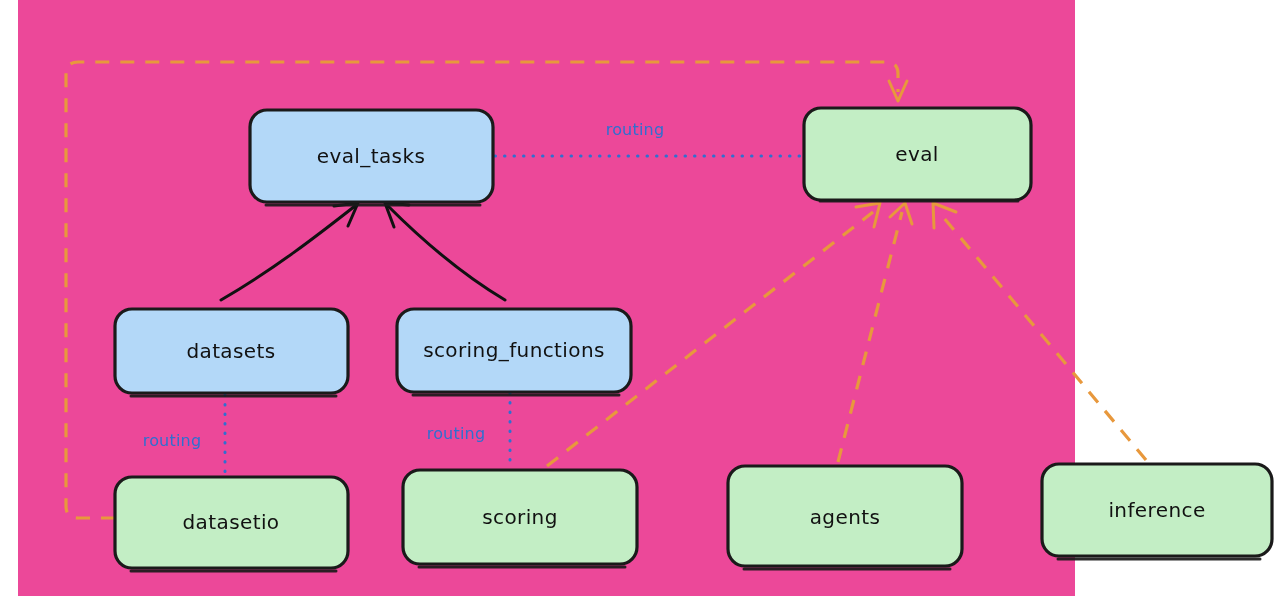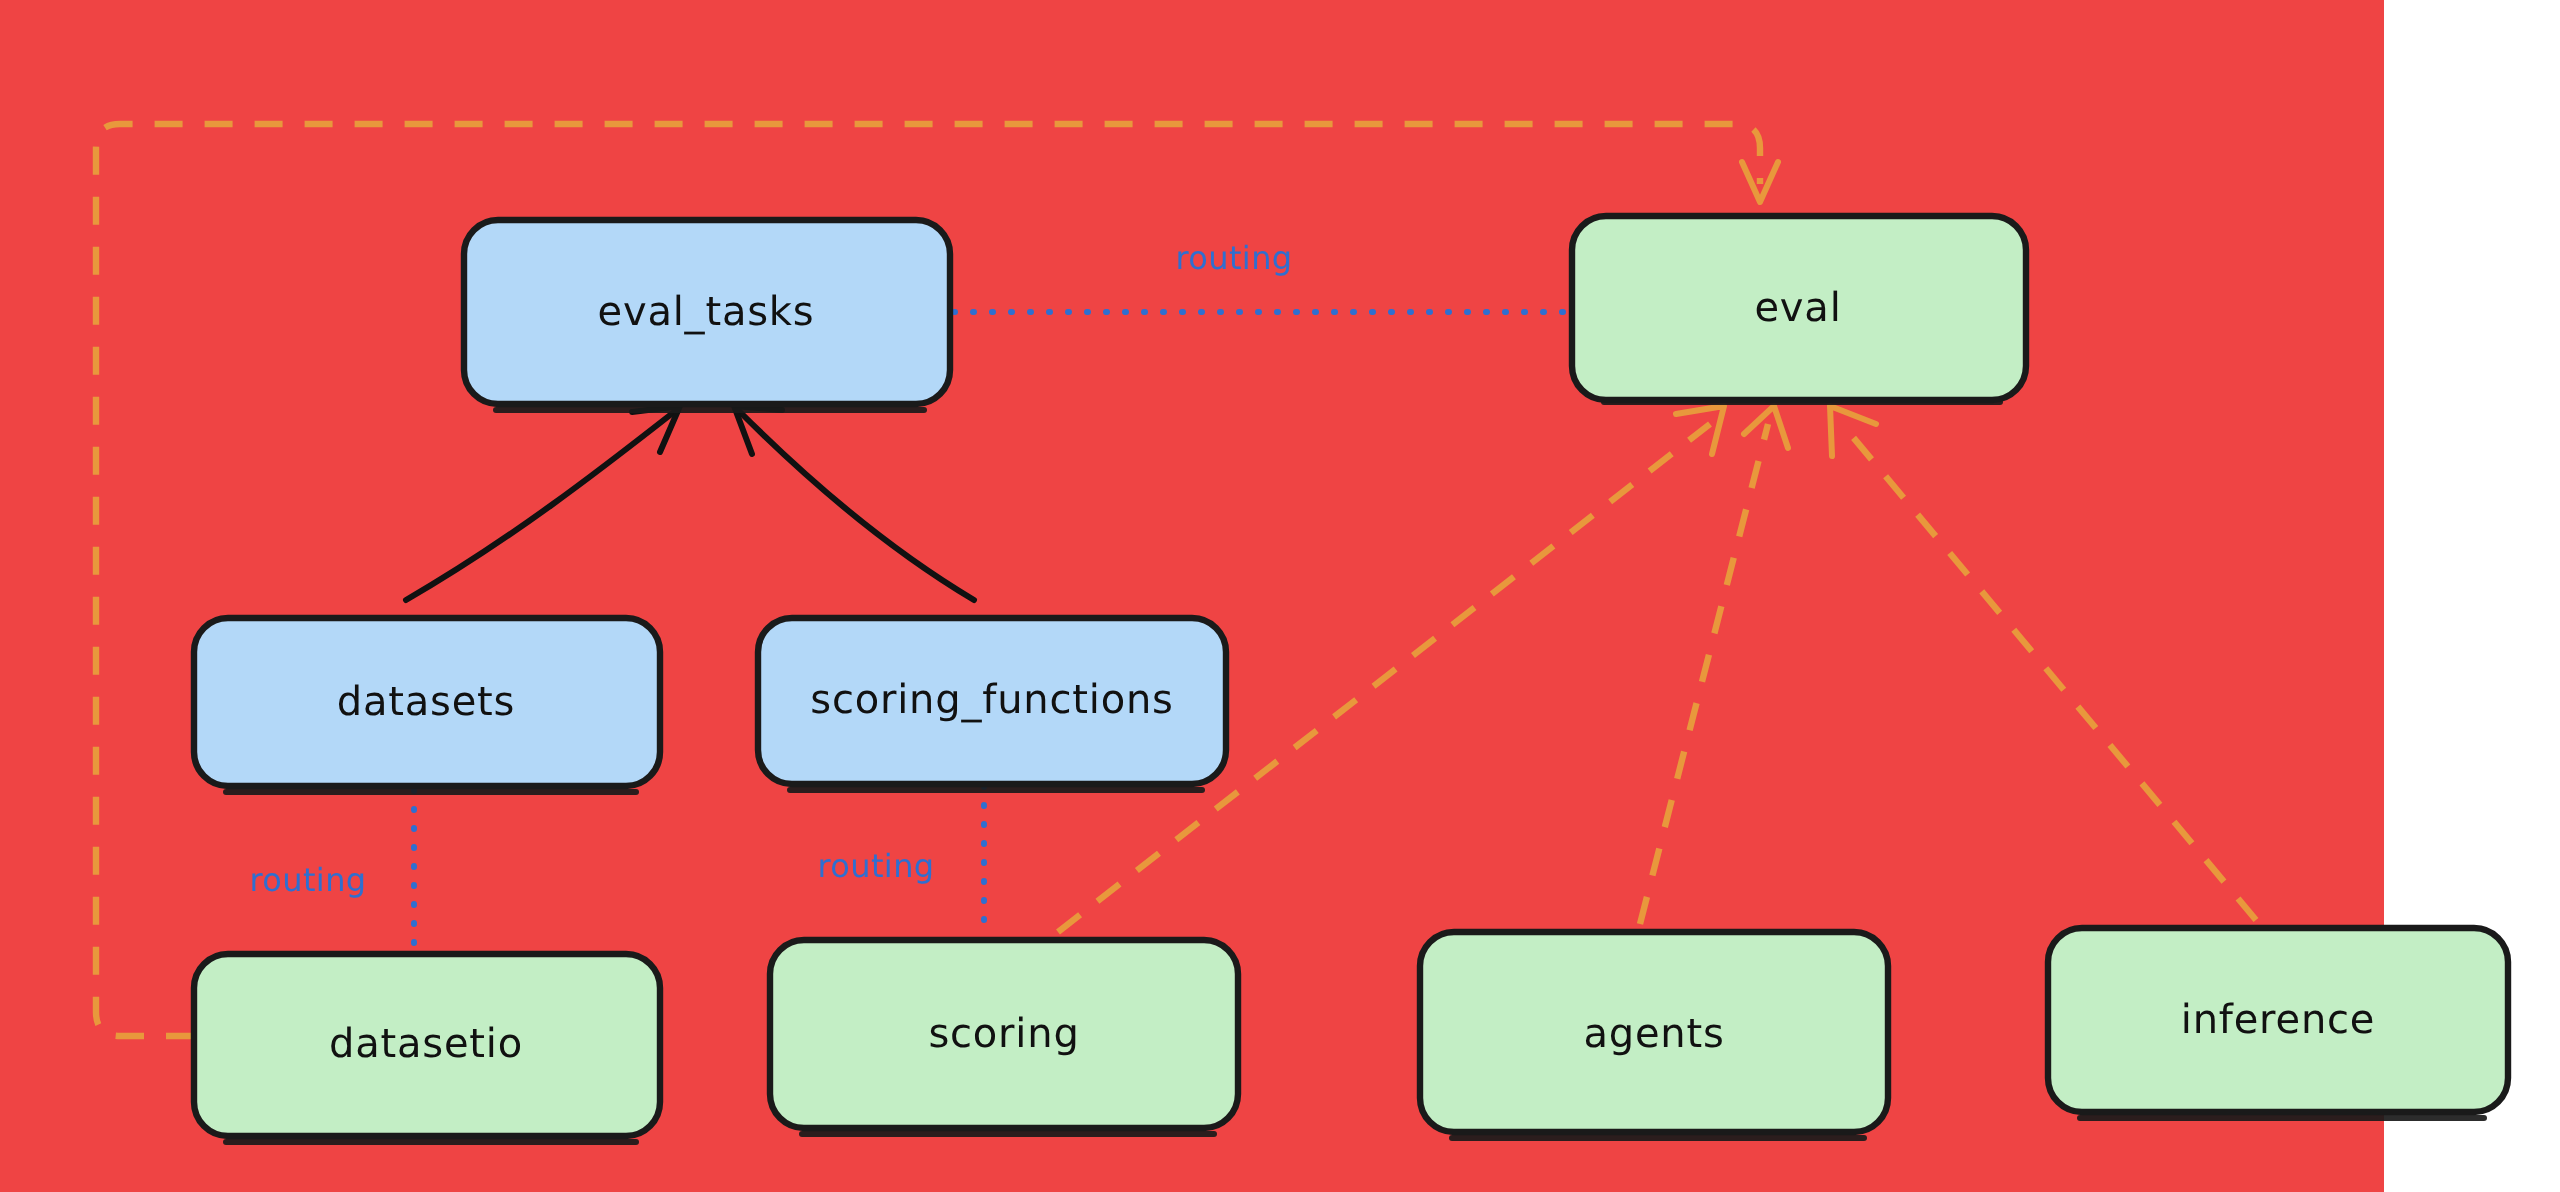--- a/index.html
+++ b/index.html
@@ -9,23 +9,24 @@
     background: #ffffff;
   }
   body {
     width: 1280px;
     height: 596px;
     overflow: hidden;
     font-family: "DejaVu Sans", sans-serif;
   }
   #diagram-root {
     position: relative;
-    width: 1192px;
+    width: 1057px;
     height: 596px;
-    background: #ef4444;
+    background: #ec4899;
+    margin-left: 18px;
   }
   svg#diagram-svg {
     display: block;
     width: 1280px;
     height: 596px;
   }
   .node-shape {
     stroke: #1a1a1a;
     stroke-width: 3.2;
     stroke-linejoin: round;

